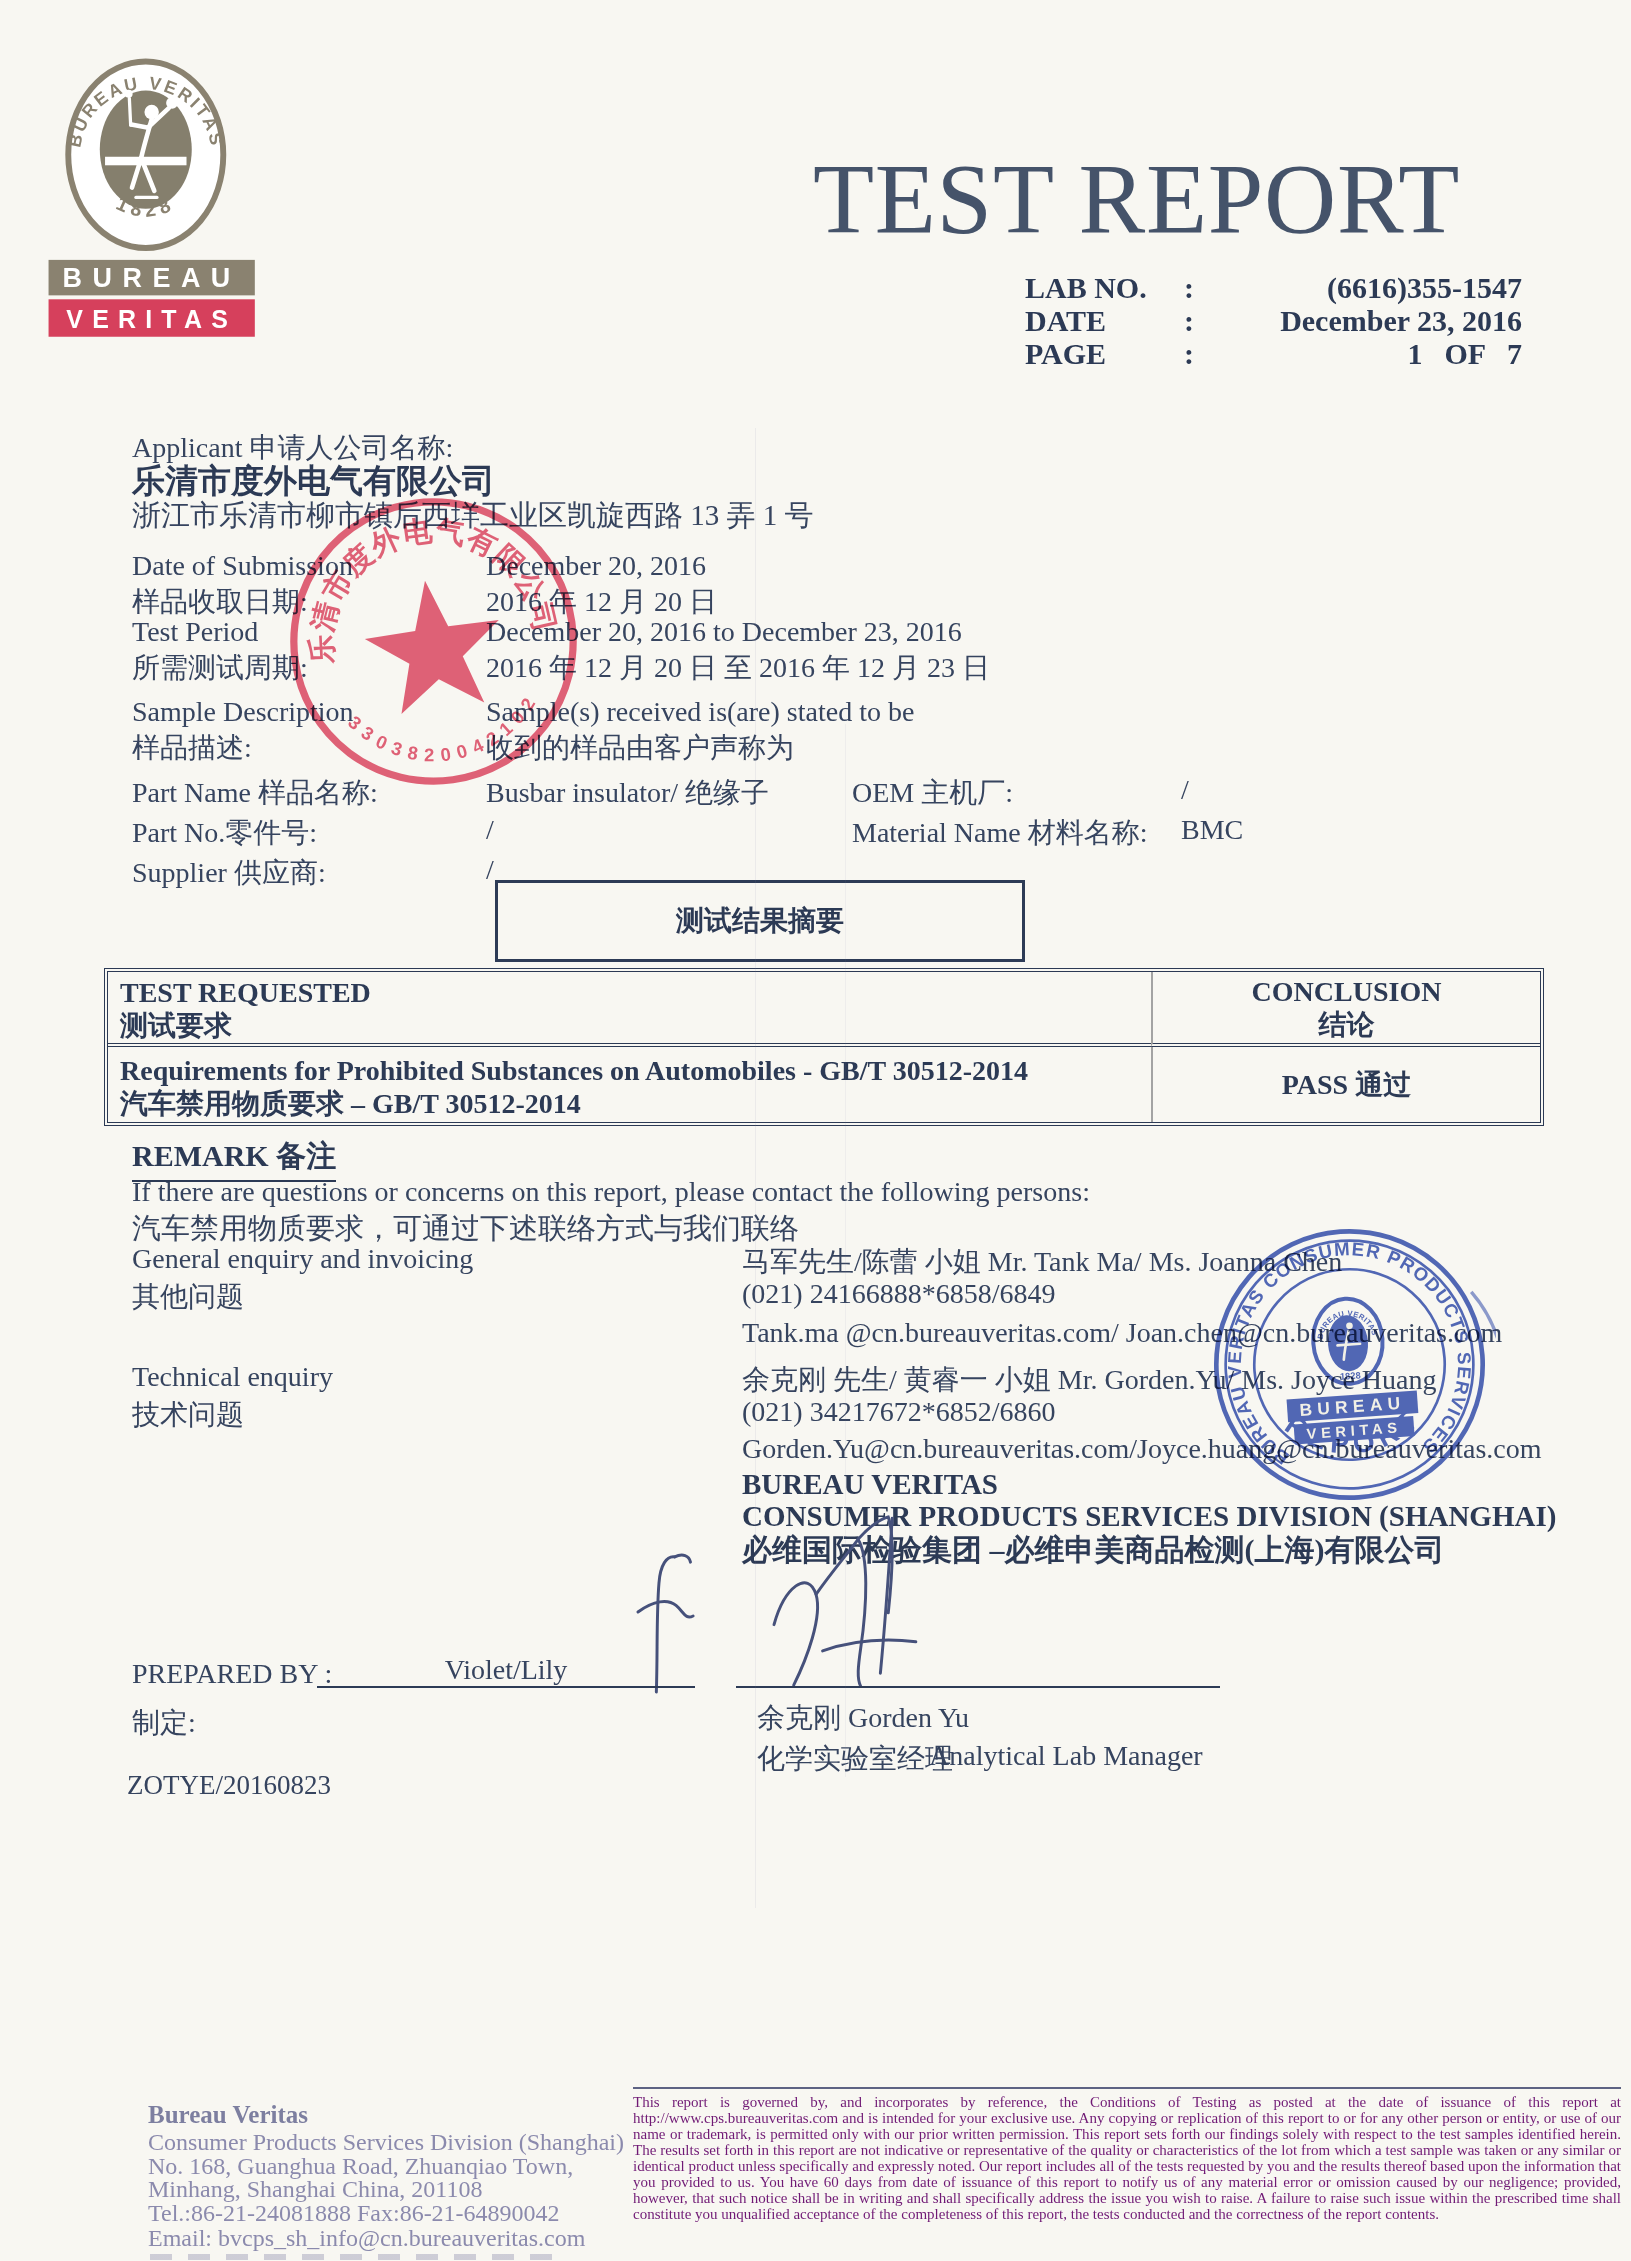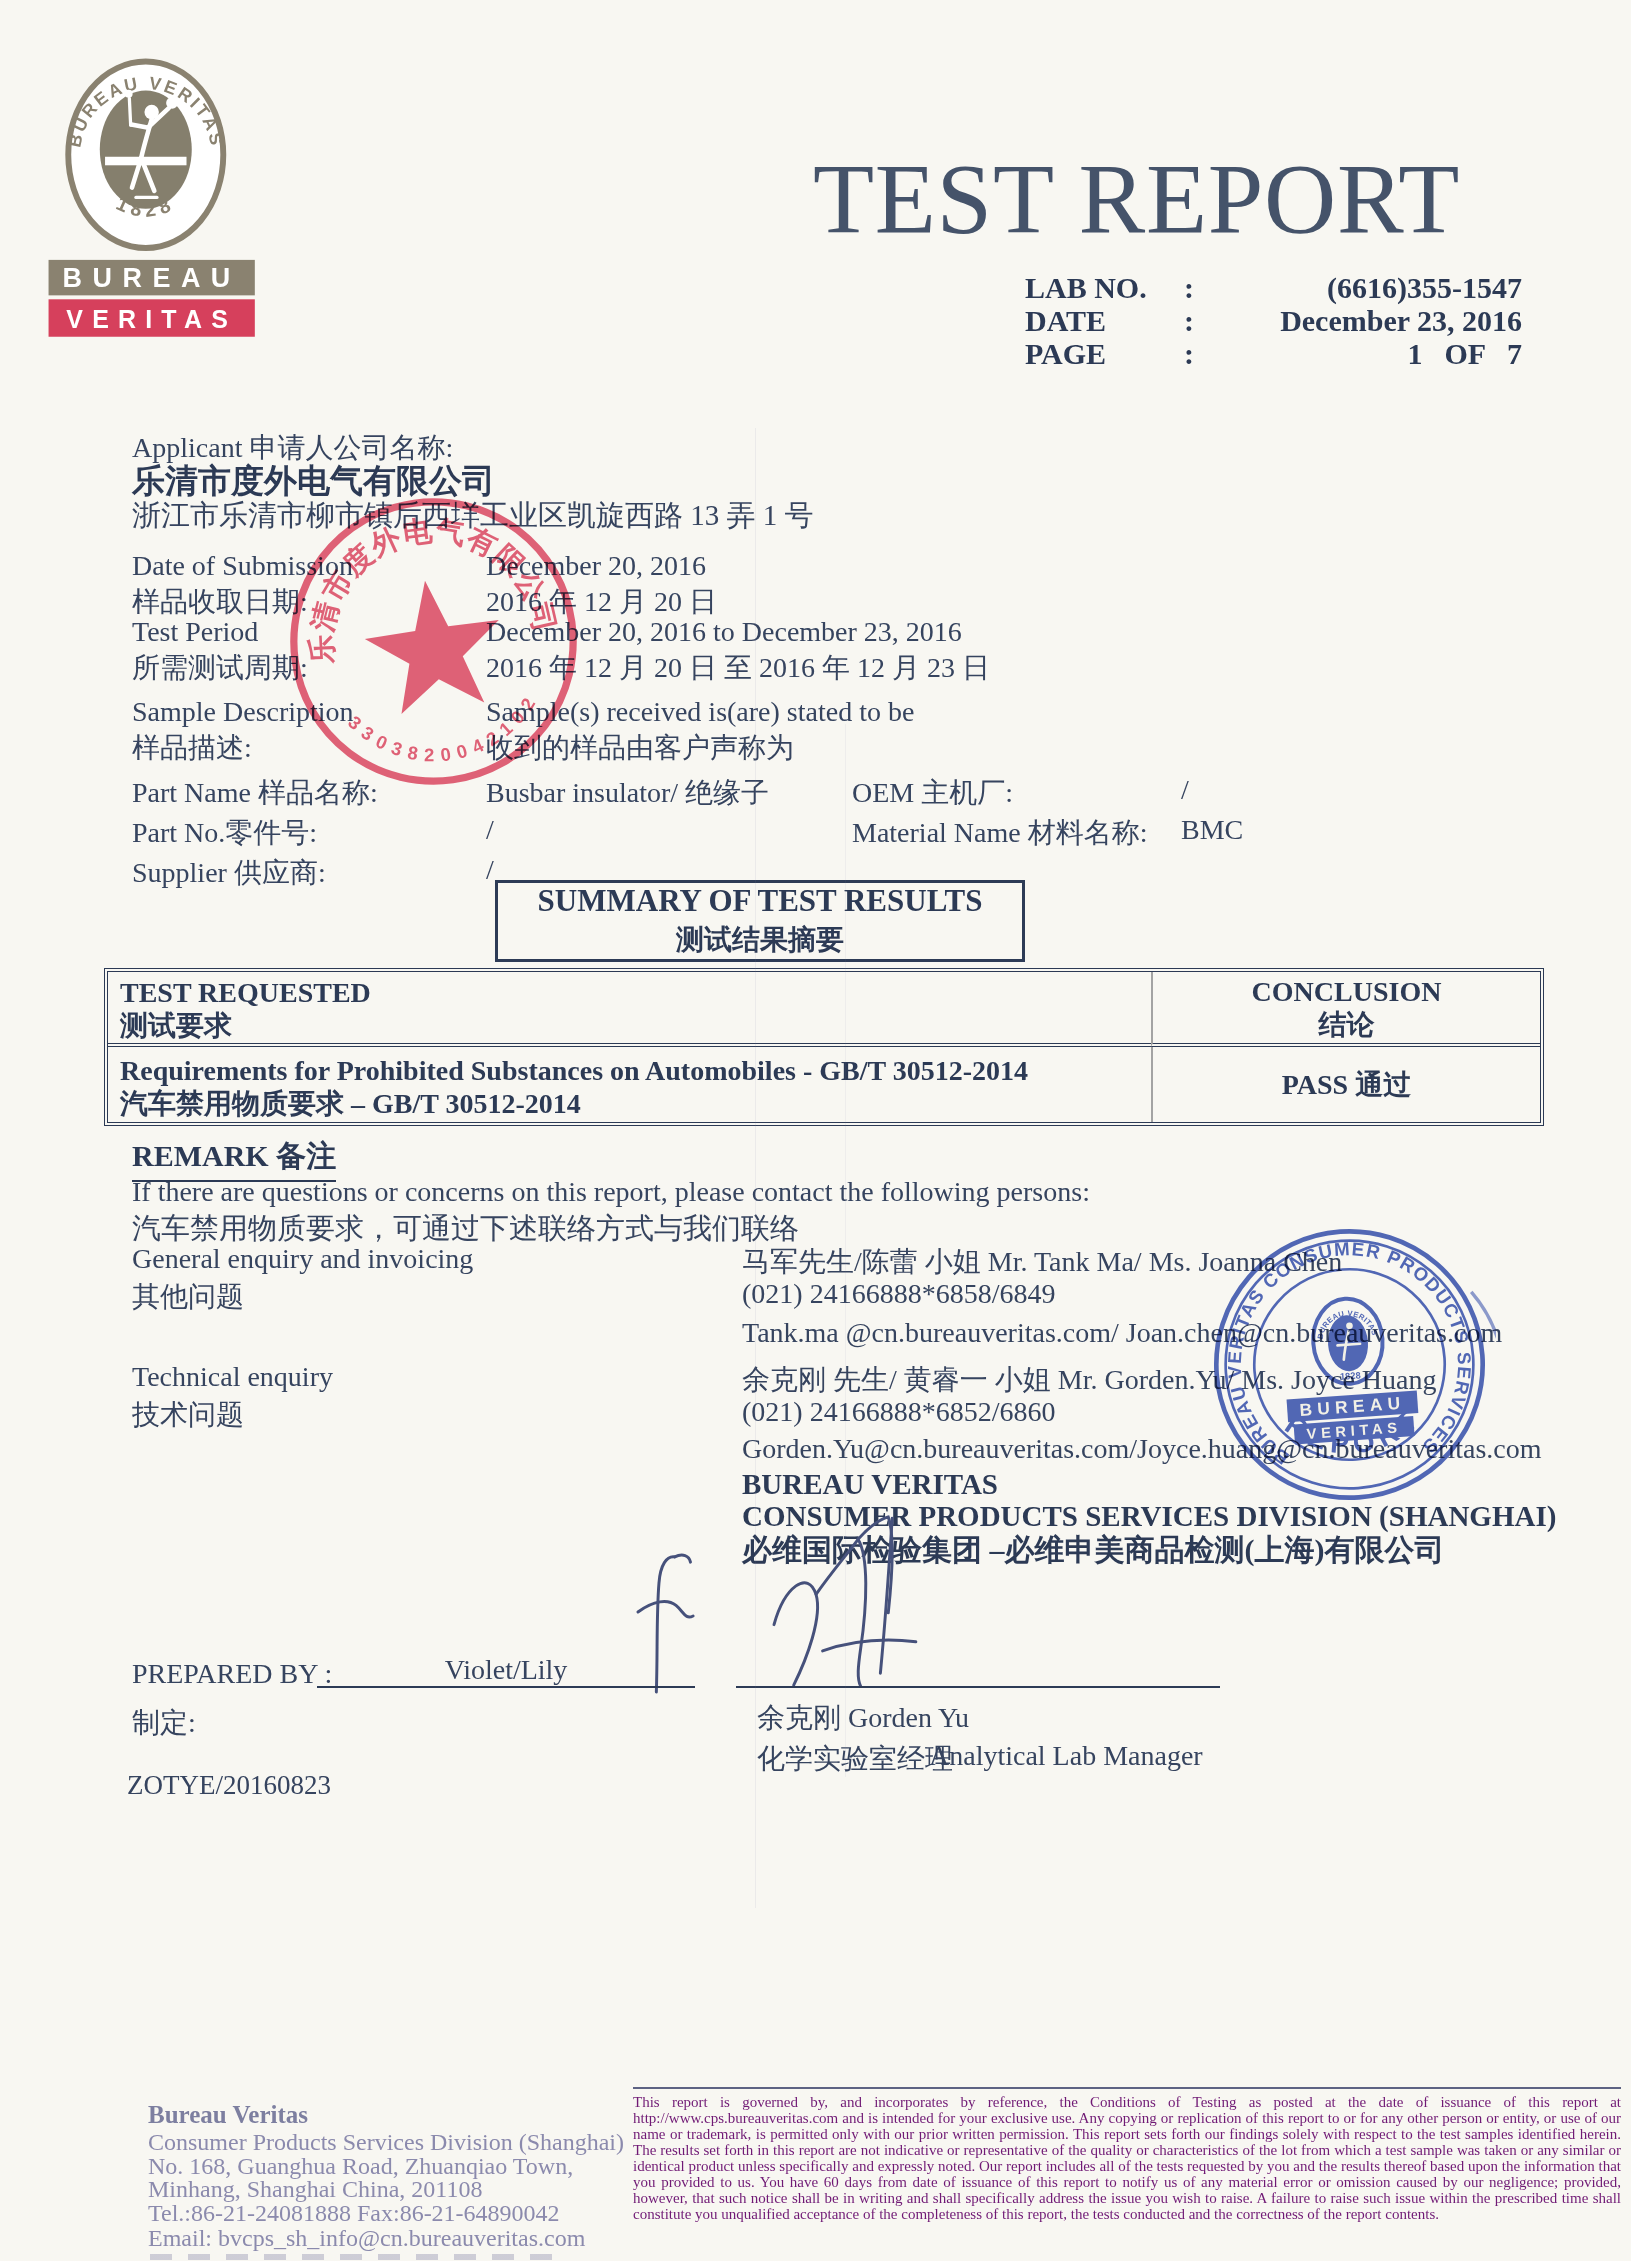--- a/index.html
+++ b/index.html
@@ -136,21 +136,20 @@
 <div class="t val" style="left:486px;top:814px;">/</div>
 <div class="t lab" style="left:132px;top:854px;">Supplier 供应商:</div>
 <div class="t val" style="left:486px;top:854px;">/</div>
 
 <div class="t lab" style="left:852px;top:774px;">OEM 主机厂:</div>
 <div class="t val" style="left:1181px;top:774px;">/</div>
 <div class="t lab" style="left:852px;top:814px;">Material Name 材料名称:</div>
 <div class="t val" style="left:1181px;top:814px;">BMC</div>
 
 <div class="summary-box">
-  <div class="l1">SUMMARY OF TEST RESULTS</div>
   <div class="l2">测试结果摘要</div>
 </div>
 
 <div class="rtable">
   <div class="cell head">
     <div class="line">TEST REQUESTED</div>
     <div class="line">测试要求</div>
   </div>
   <div class="cell head right">
     <div class="line">CONCLUSION</div>
@@ -171,21 +170,21 @@
 
 <div class="contact-label" style="top:1243px;">General enquiry and invoicing</div>
 <div class="contact-info" style="top:1243px;">马军先生/陈蕾 小姐 Mr. Tank Ma/ Ms. Joanna Chen</div>
 <div class="contact-label" style="top:1278px;">其他问题</div>
 <div class="contact-info" style="top:1278px;">(021) 24166888*6858/6849</div>
 <div class="contact-info" style="top:1317px;">Tank.ma @cn.bureauveritas.com/ Joan.chen@cn.bureauveritas.com</div>
 
 <div class="contact-label" style="top:1361px;">Technical enquiry</div>
 <div class="contact-info" style="top:1361px;">余克刚 先生/ 黄睿一 小姐 Mr. Gorden.Yu/ Ms. Joyce Huang</div>
 <div class="contact-label" style="top:1396px;">技术问题</div>
-<div class="contact-info" style="top:1396px;">(021) 24166888*6852/6860</div>
+<div class="contact-info" style="top:1396px;">(021) 34217672*6852/6860</div>
 <div class="contact-info" style="top:1433px;">Gorden.Yu@cn.bureauveritas.com/Joyce.huang@cn.bureauveritas.com</div>
 
 <div class="company-line" style="top:1468px;">BUREAU VERITAS</div>
 <div class="company-line" style="top:1500px;">CONSUMER PRODUCTS SERVICES DIVISION (SHANGHAI)</div>
 <div class="company-line" style="top:1530px;font-size:30px;">必维国际检验集团 –必维申美商品检测(上海)有限公司</div>
 
 <svg class="t" style="left:622px;top:1549px;" width="112" height="151" viewBox="0 0 170 230">
   <g stroke="#46517b" stroke-width="4.5" fill="none" stroke-linecap="round">
     <path d="M80,12 C68,10 58,24 56,52 C52,100 54,160 52,218"></path>
     <path d="M80,12 C92,6 102,10 104,20"></path>

